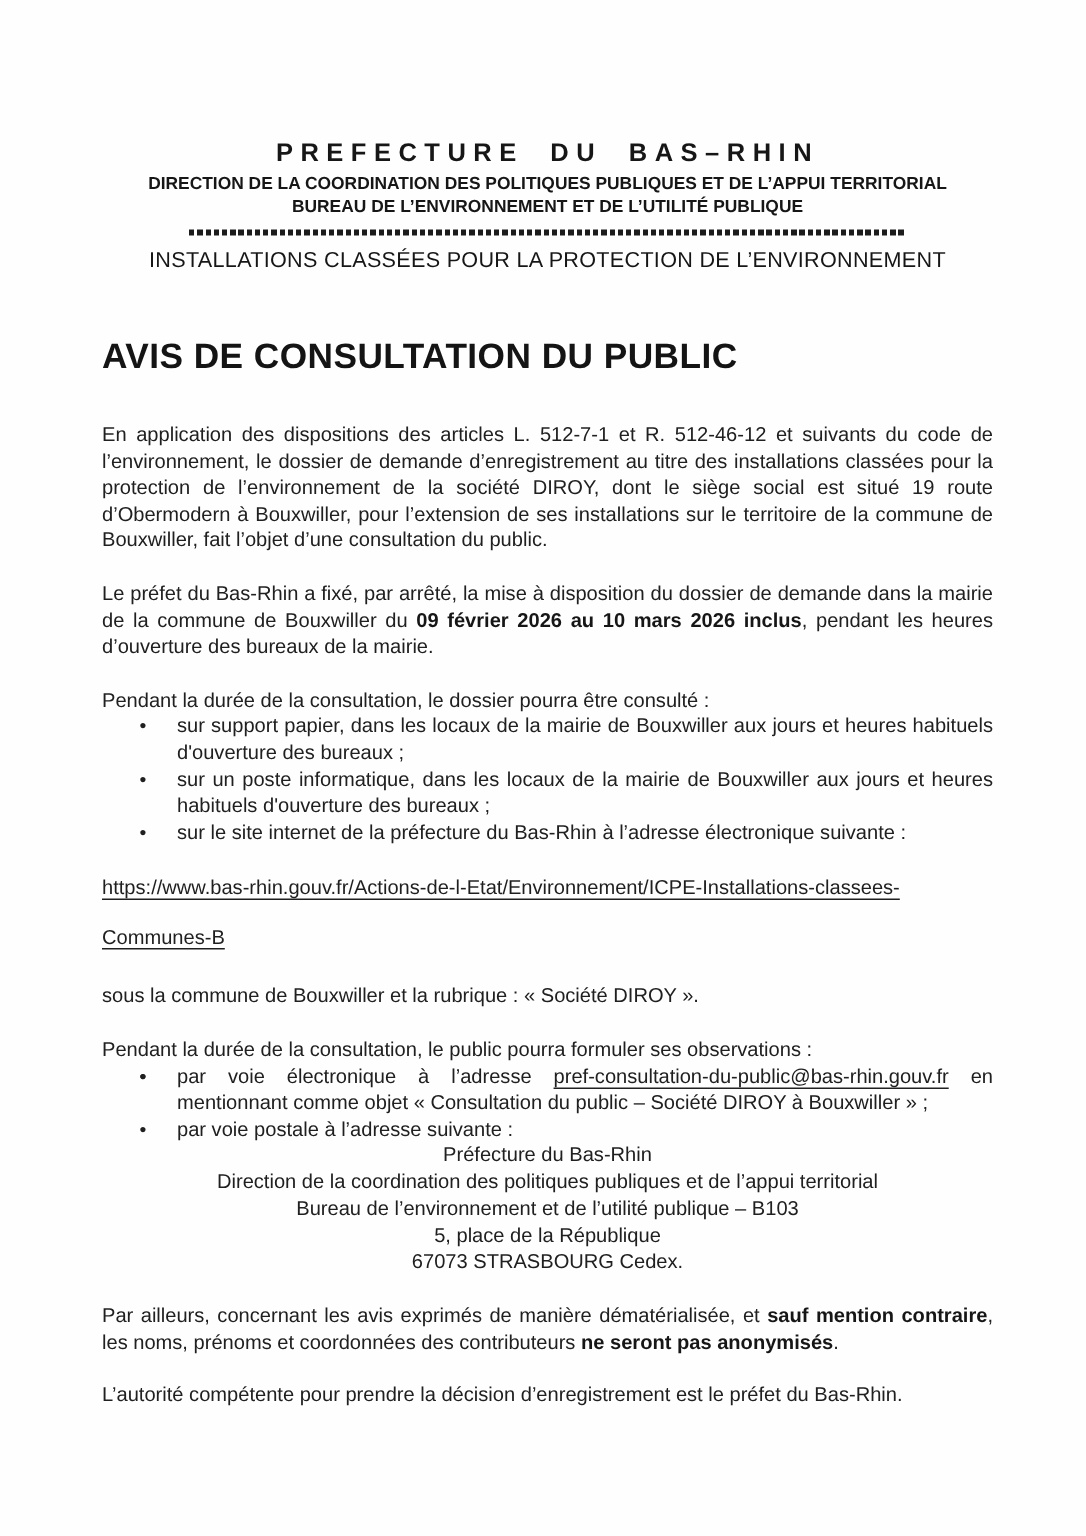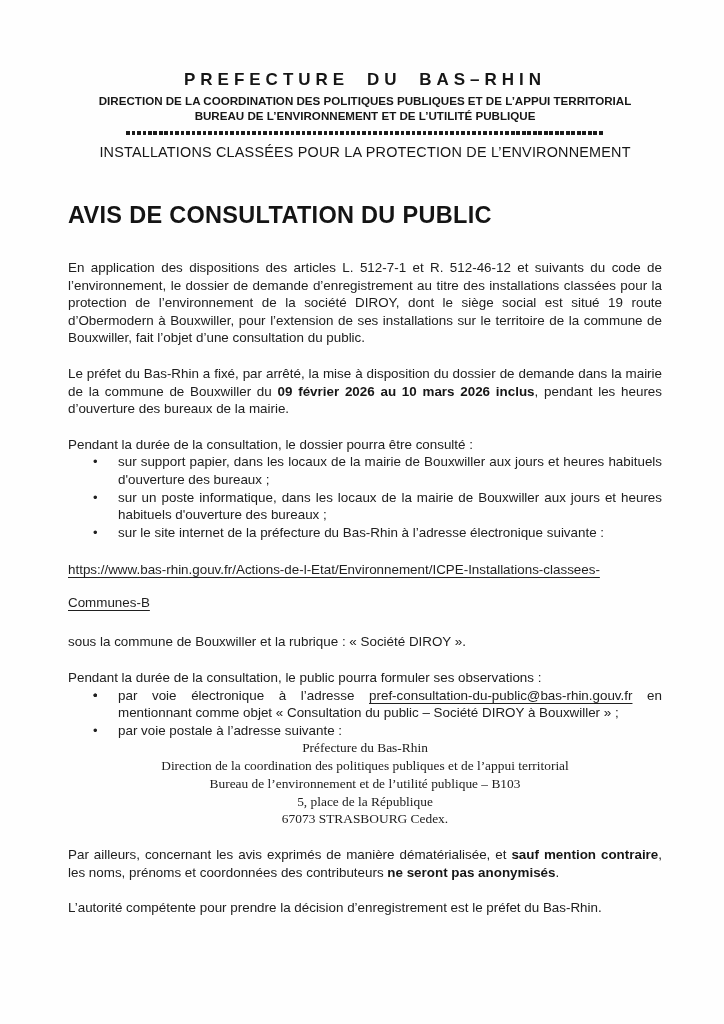--- a/index.html
+++ b/index.html
@@ -9,21 +9,21 @@
   }
   .page {
     position: relative;
     width: 724px;
     height: 1024px;
     margin: 0 auto;
     background: #fefefe;
     color: #1f1f1f;
     font-family: "Liberation Sans", sans-serif;
     box-sizing: border-box;
-    padding: 70px 62px 0 68px;
+    padding: 92px 62px 0 68px;
     overflow: hidden;
   }
   
   .letterhead { text-align: center; }
   .prefecture {
     font-size: 17px;
     font-weight: 700;
     letter-spacing: 5px;
     word-spacing: 8px;
     color: #161616;
@@ -98,21 +98,20 @@
     line-height: 21px;
   }
   .url-line { display: block; }
   
   .address-block {
     text-align: center;
     font-size: 13.4px;
     line-height: 17.8px;
     color: #202020;
     margin: 0 0 18px 0;
-    font-family: Liberation Serif, serif;
   }
 </style>
 </head>
 <body>
 
 <div class="page">
 
   <div class="letterhead">
     <div class="prefecture">PREFECTURE DU BAS–RHIN</div>
     <div class="sub-line">DIRECTION DE LA COORDINATION DES POLITIQUES PUBLIQUES ET DE L’APPUI TERRITORIAL</div>

